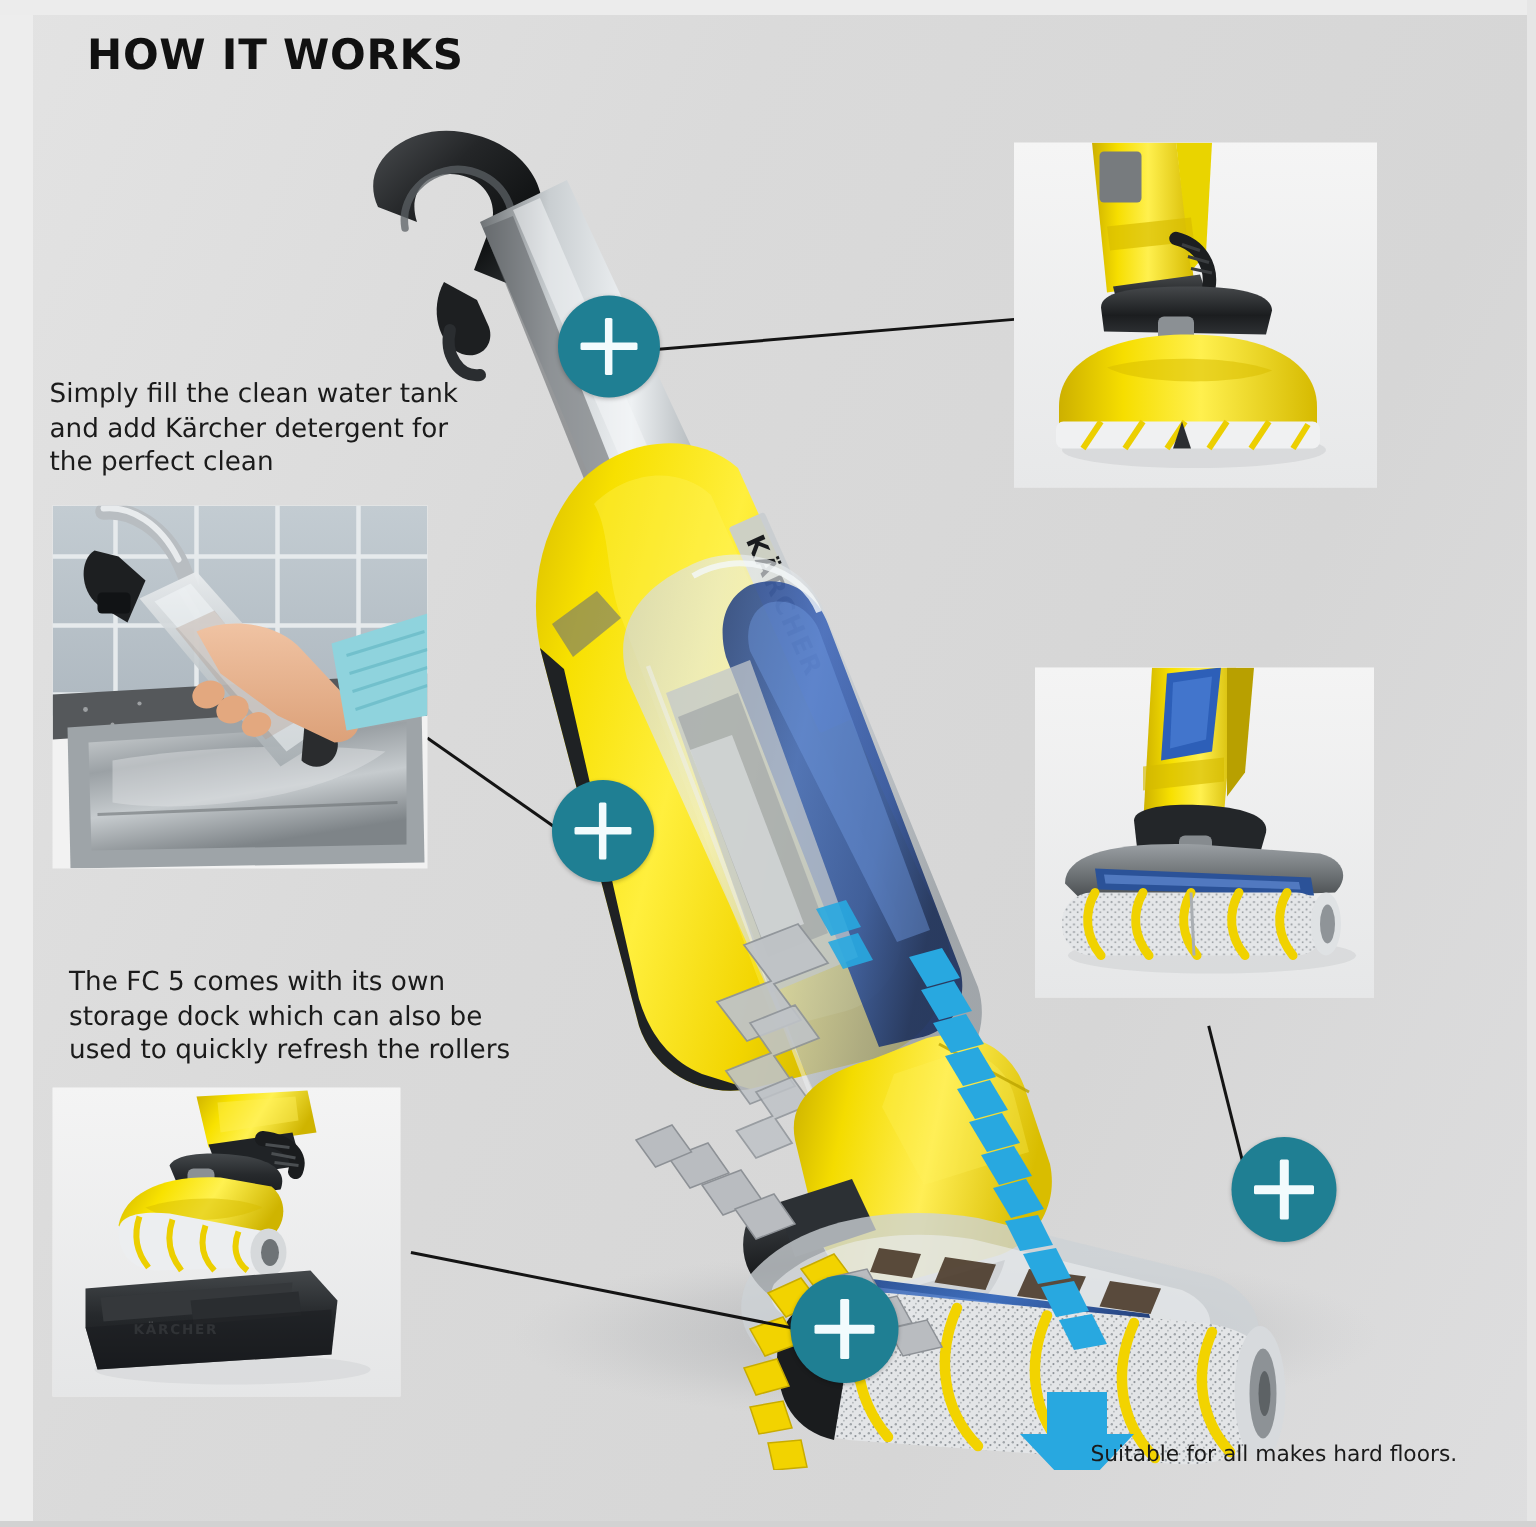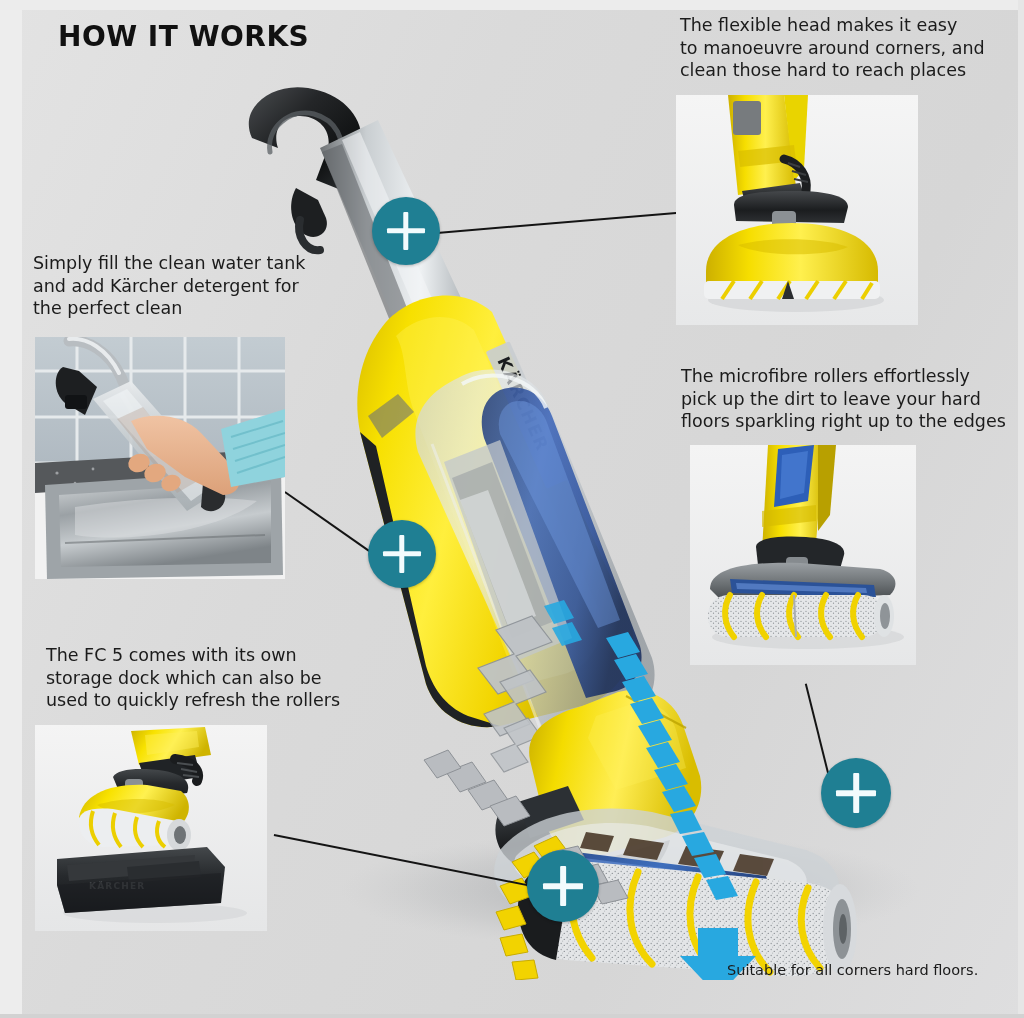--- a/index.html
+++ b/index.html
@@ -543,28 +543,22 @@
       <text x="54" y="164" font-family="DejaVu Sans, Liberation Sans, sans-serif" font-size="9" font-weight="bold" fill="#4b4e51" letter-spacing="1.2">KÄRCHER</text>
       <path d="M22 160 L186 148 L186 178 L30 188 Z" fill="#1b1d20" opacity="0.55"></path>
     </svg>
   </div>
 
   <div class="plus-badge" style="left:372px;top:197px;width:68px;height:68px;"></div>
   <div class="plus-badge" style="left:368px;top:520px;width:68px;height:68px;"></div>
   <div class="plus-badge" style="left:821px;top:758px;width:70px;height:70px;"></div>
   <div class="plus-badge" style="left:527px;top:850px;width:72px;height:72px;"></div>
 
-  <div class="caption cap-tr">The flexible head makes it easy
-to manoeuvre around corners, and
-clean those hard to reach places</div>
   <div class="caption cap-tl">Simply fill the clean water tank
 and add Kärcher detergent for
 the perfect clean</div>
-  <div class="caption cap-mr">The microfibre rollers effortlessly
-pick up the dirt to leave your hard
-floors sparkling right up to the edges</div>
   <div class="caption cap-bl">The FC 5 comes with its own
 storage  dock which can also be
 used to  quickly refresh the rollers</div>
 
-  <div class="footnote">Suitable for all corners hard floors.</div>
+  <div class="footnote">Suitable for all makes hard floors.</div>
 
 </div>
 
 </body></html>

